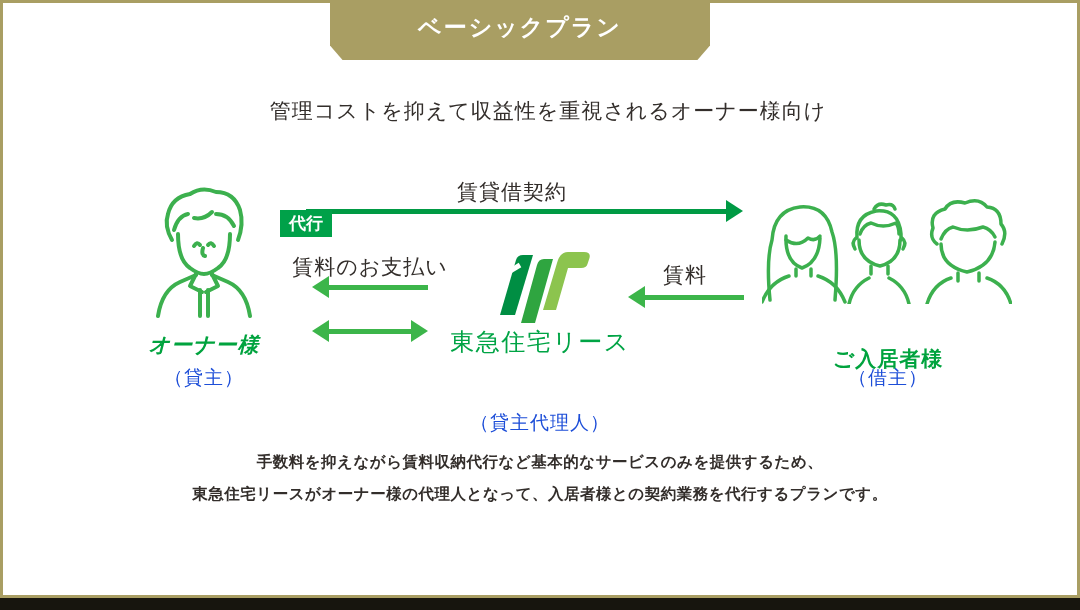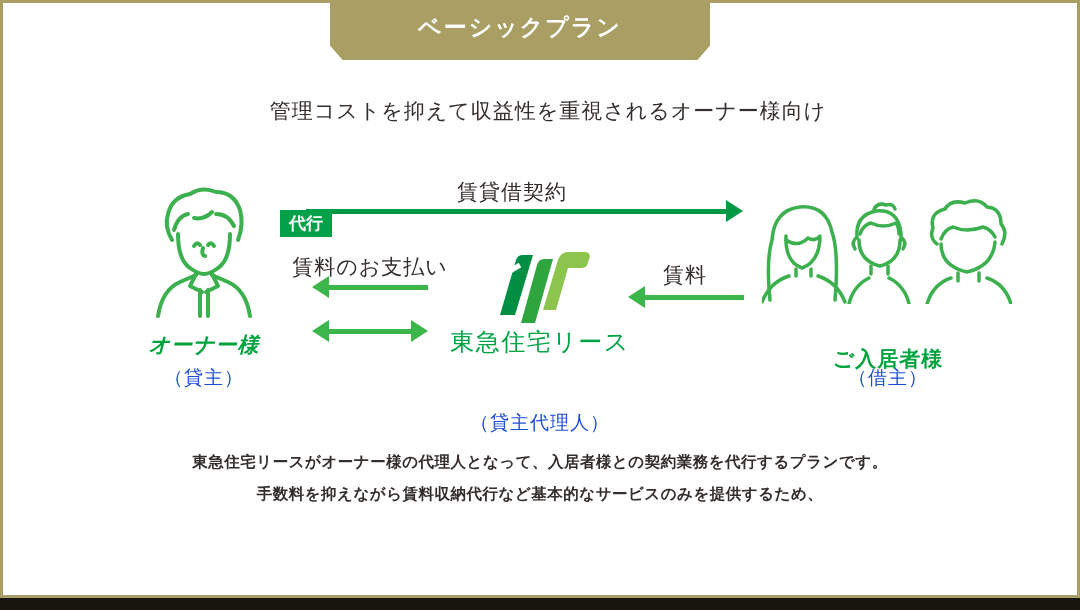--- a/index.html
+++ b/index.html
@@ -168,18 +168,18 @@
       <path d="M179 43 Q183 33 191 31 Q205 37 221 31 Q229 33 233 41"></path>
       <path d="M196 77 L196 85 M217 77 L217 85"></path>
       <path d="M165 108 Q171 88 189 82"></path>
       <path d="M249 108 Q243 88 225 82"></path>
     </svg>
   </div>
   <div class="abs ctr name-green" style="left:788px; top:331px; width:200px;margin-top:14px;">ご入居者様</div>
   <div class="abs ctr role" style="left:788px; top:365px; width:200px;text-align:center;">（借主）</div>
 
   <div class="desc">
+    <p>手数料を抑えながら賃料収納代行など基本的なサービスのみを提供するため、</p>
     <p>東急住宅リースがオーナー様の代理人となって、入居者様との契約業務を代行するプランです。</p>
-    <p>手数料を抑えながら賃料収納代行など基本的なサービスのみを提供するため、</p>
   </div>
 
   <div class="bottom-strip"></div>
 </div>
 
 </body></html>

